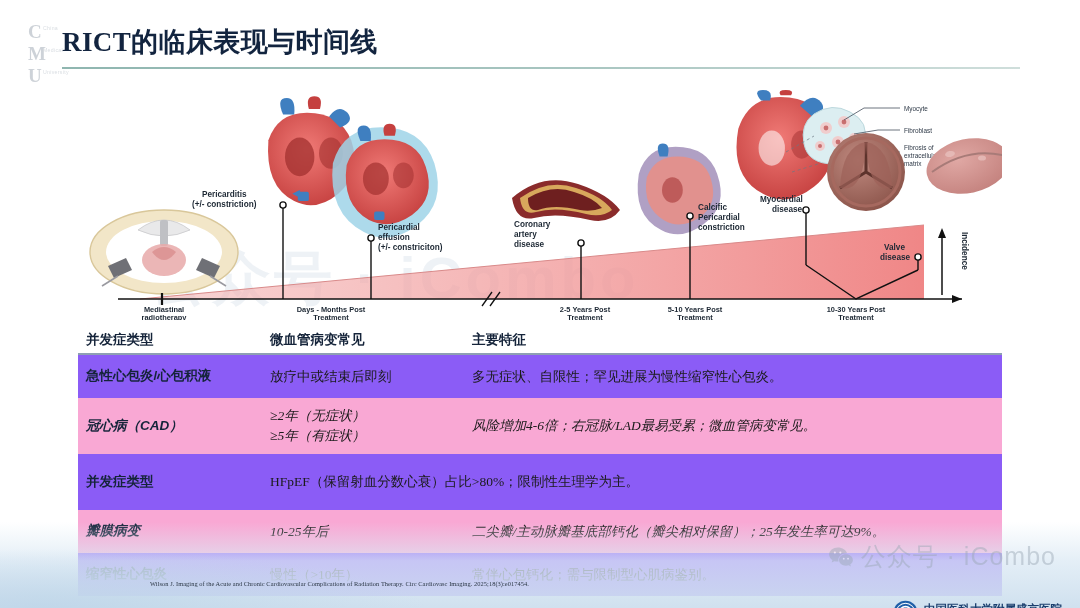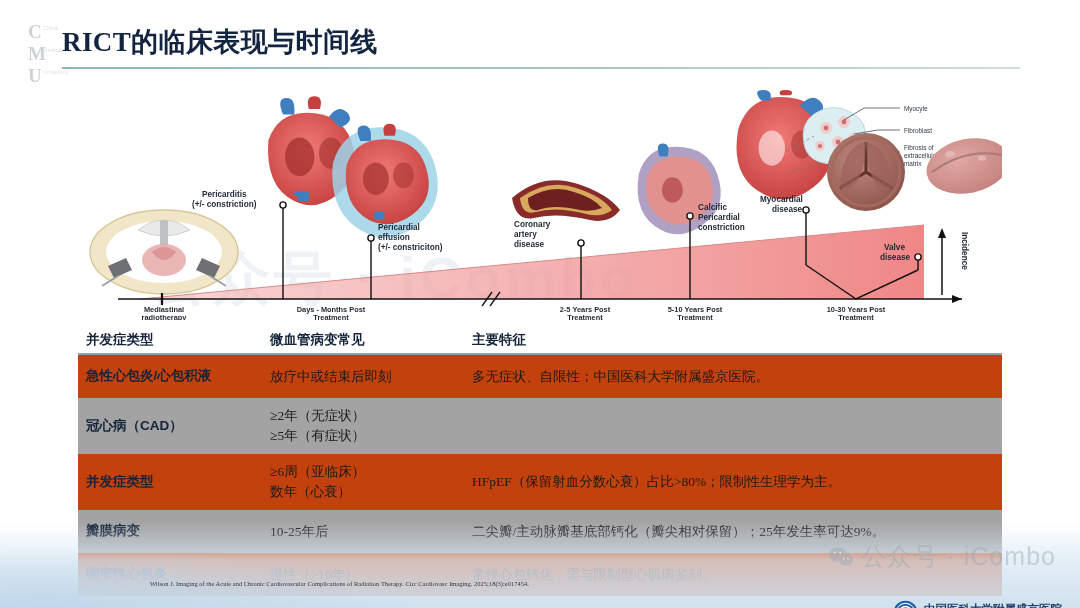--- a/index.html
+++ b/index.html
@@ -65,22 +65,22 @@
   .trow { display:flex; align-items:center; position:relative; }
   .trow .c0 { width:192px; padding-left:8px; flex:0 0 192px; }
   .trow .c1 { width:202px; flex:0 0 202px; }
   .trow .c2 { flex:1 1 auto; padding-right:6px; }
 
   .thead { height:27px; font-weight:700; font-size:13.5px; color:#15243a; }
   .thead .c0,.thead .c1,.thead .c2 { font-weight:700; }
   .head-rule { height:1.6px; background:#8e9fb3; width:100%; }
 
   .trow.body { min-height:43px; padding:5px 0; }
-  .trow.shaded { background:#c2410c; }
-  .trow.plain  { background:#a3a3a3; }
+  .trow.shaded { background:#8b5cf6; }
+  .trow.plain  { background:#f9a8d4;font-style:italic; }
   .trow.tall   { min-height:56px; }
 
   .c0 .name { font-weight:700; font-size:13.5px; color:#15243a; }
   .c1 .time, .c2 .feat {
     font-family:"Liberation Serif","DejaVu Serif",serif;
     font-size:13.5px; color:#1b1b1b; line-height:1.42;text-align:right;
   }
 
   
   #citation {
@@ -349,31 +349,31 @@
     <div class="trow thead">
       <div class="c0">并发症类型</div>
       <div class="c1">微血管病变常见</div>
       <div class="c2">主要特征</div>
     </div>
     <div class="head-rule"></div>
 
     <div class="trow body shaded">
       <div class="c0"><span class="name">急性心包炎/心包积液</span></div>
       <div class="c1"><span class="time">放疗中或结束后即刻</span></div>
-      <div class="c2"><span class="feat">多无症状、自限性；中国医科大学附属盛京医院。</span></div>
+      <div class="c2"><span class="feat">多无症状、自限性；罕见进展为慢性缩窄性心包炎。</span></div>
     </div>
 
     <div class="trow body plain tall">
       <div class="c0"><span class="name">冠心病（CAD）</span></div>
       <div class="c1"><span class="time">≥2年（无症状）<br>≥5年（有症状）</span></div>
+      <div class="c2"><span class="feat">风险增加4-6倍；右冠脉/LAD最易受累；微血管病变常见。</span></div>
     </div>
 
     <div class="trow body shaded tall">
       <div class="c0"><span class="name">并发症类型</span></div>
-      <div class="c1"><span class="time">≥6周（亚临床）<br>数年（心衰）</span></div>
       <div class="c2"><span class="feat">HFpEF（保留射血分数心衰）占比&gt;80%；限制性生理学为主。</span></div>
     </div>
 
     <div class="trow body plain">
       <div class="c0"><span class="name">瓣膜病变</span></div>
       <div class="c1"><span class="time">10-25年后</span></div>
       <div class="c2"><span class="feat">二尖瓣/主动脉瓣基底部钙化（瓣尖相对保留）；25年发生率可达9%。</span></div>
     </div>
 
     <div class="trow body shaded">

